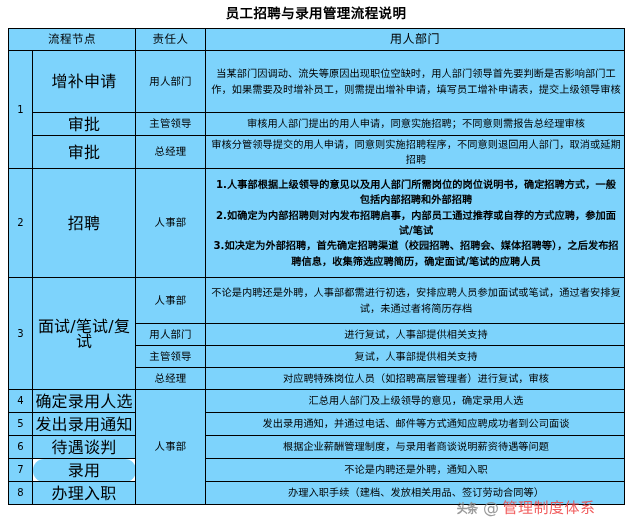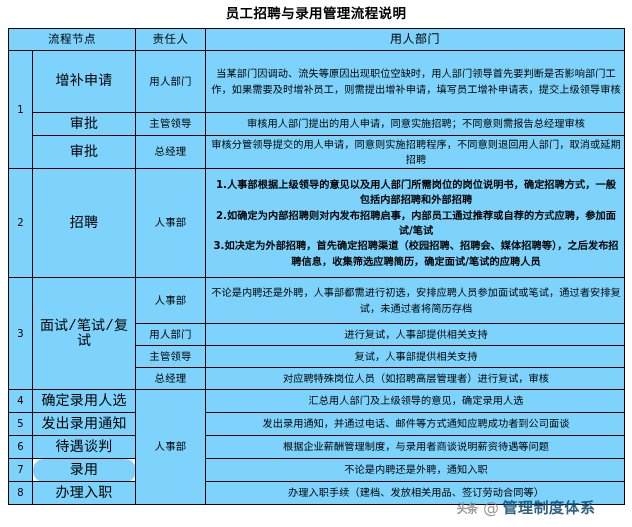--- a/index.html
+++ b/index.html
@@ -76,21 +76,21 @@
   }
 
   
   td.cell-no,
   td.cell-node,
   td.cell-owner {
     text-align: center;
     letter-spacing: 0.2px;
   }
   td.cell-no { font-size: 10px; }
-  td.cell-node { font-size: 14px; line-height: 15px; font-family: Liberation Mono, monospace; }
+  td.cell-node { font-size: 16px; line-height: 15px; }
   td.cell-owner { font-size: 10.4px; }
 
   td.cell-desc {
     text-align: center;
     padding: 0 3px 0 5px;
     letter-spacing: 0.05px;
   }
 
   
   .desc-block {
@@ -121,22 +121,22 @@
     transform: scaleX(0.85);
   }
   .watermark .wm-at {
     font-size: 16px;
     font-weight: normal;
     color: #8a8a8a;
     margin: 0 1px 0 2px;
   }
   .watermark .wm-name {
     font-size: 15px;
-    font-weight: bold;
-    color: #0c4a6e;
+    font-weight: normal;
+    color: #ef4444;
   }
 </style>
 </head>
 <body>
 
 <div class="page">
 
   <div class="doc-title">员工招聘与录用管理流程说明</div>
 
   <table class="flow-table">

